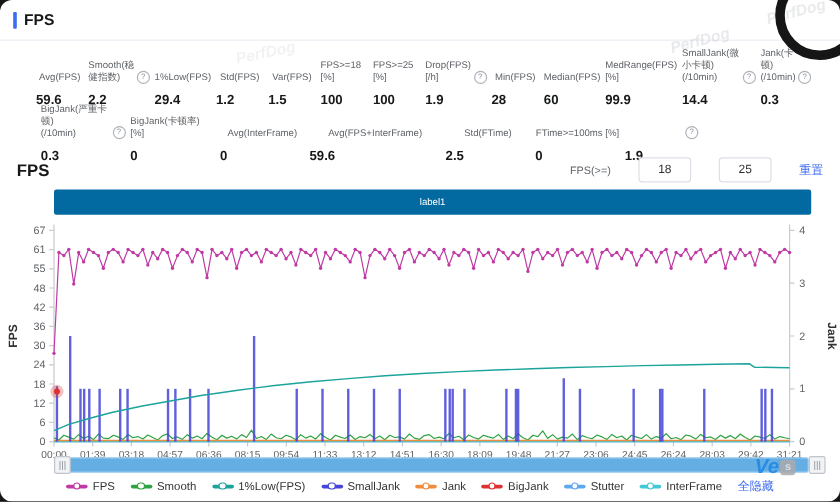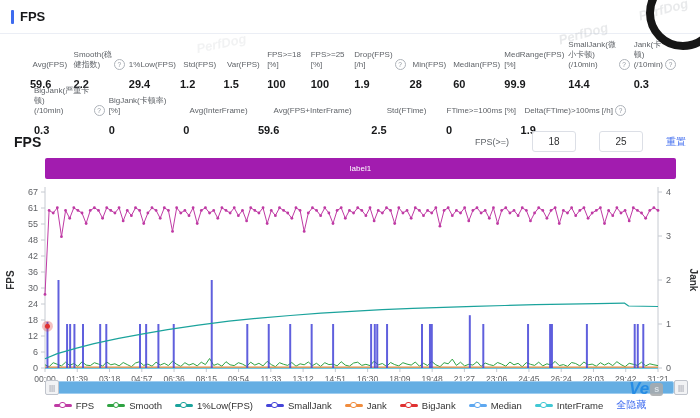--- a/index.html
+++ b/index.html
@@ -1,16 +1,16 @@
 <!DOCTYPE html>
 <html><head>
 <meta charset="utf-8">
 <style>
   html,body{margin:0;padding:0;background:#161616;font-family:"Liberation Sans",sans-serif;}
-  .card{position:relative;width:700px;height:418px;background:#ffffff;border-radius:0;overflow:hidden;}
+  .card{position:relative;width:700px;height:418px;background:#ffffff;border-radius:10px;overflow:hidden;}
   
   .card-header{position:absolute;left:11px;top:9px;display:flex;align-items:center;gap:6px;}
   .accent{display:inline-block;width:3px;height:14px;background:#3e6bef;border-radius:1px;}
   .card-title{font-size:13px;font-weight:bold;color:#17181a;}
   .divider{position:absolute;left:0;top:33px;width:700px;height:1px;background:#ebeef5;}
   
   .stats{position:absolute;left:28px;top:40px;width:650px;display:flex;align-items:flex-end;}
   .stats2{top:86px;width:600px;left:32px;}
   .stat{flex:1;padding:0 2px;}
   .stat.wide{flex:1.55;}
@@ -133,36 +133,36 @@
       </div>
       <div class="stat">
         <div class="stat-label"><span>Std(FTime)</span></div>
         <div class="stat-value">2.5</div>
       </div>
       <div class="stat">
         <div class="stat-label"><span>FTime&gt;=100ms [%]</span></div>
         <div class="stat-value">0</div>
       </div>
       <div class="stat wide">
-        <div class="stat-label"><span>Delta(FTime)&gt;100ms [/h]</span><span class="help">?</span></div>
+        <div class="stat-label"><span class="help">?</span></div>
         <div class="stat-value">1.9</div>
       </div>
     </div>
 
   <div class="section-row">
     <div class="section-title">FPS</div>
     <div class="controls">
       <span class="ctl-label">FPS(&gt;=)</span>
       <input class="ctl-input" value="18" style="">
       <input class="ctl-input" value="25" style="">
       <a class="link">重置</a>
     </div>
   </div>
 
-  <div class="label-bar" style="background: #a21caf;">
+  <div class="label-bar" style="background: #0369a1;">
     <span>label1</span>
   </div>
 
   <svg id="chart-svg" width="700" height="198">
       <line x1="45" y1="2" x2="45" y2="183" stroke="#c6cad1" stroke-width="1"></line>
       <line x1="658" y1="2" x2="658" y2="183" stroke="#c6cad1" stroke-width="1"></line>
       <line x1="45" y1="183" x2="658" y2="183" stroke="#c6cad1" stroke-width="1"></line>
       <line x1="41" y1="183" x2="45" y2="183" stroke="#c6cad1"></line>
       <text x="38" y="186" text-anchor="end" font-size="9" fill="#606266" font-family="Liberation Sans,sans-serif">0</text>
       <line x1="41" y1="167" x2="45" y2="167" stroke="#c6cad1"></line>
@@ -478,21 +478,21 @@
           <span class="lgline" style="background: rgb(224, 49, 49);"></span>
           <span class="lgdot" style="border-color: rgb(224, 49, 49);"></span>
         </span>
         <span class="lgtext">BigJank</span>
       </span>
       <span class="lgitem">
         <span class="lgicon">
           <span class="lgline" style="background: rgb(94, 168, 240);"></span>
           <span class="lgdot" style="border-color: rgb(94, 168, 240);"></span>
         </span>
-        <span class="lgtext">Median</span>
+        <span class="lgtext">Stutter</span>
       </span>
       <span class="lgitem">
         <span class="lgicon">
           <span class="lgline" style="background: rgb(65, 200, 212);"></span>
           <span class="lgdot" style="border-color: rgb(65, 200, 212);"></span>
         </span>
         <span class="lgtext">InterFrame</span>
       </span>
       <a class="link" id="hide-all">全隐藏</a>
   </div>

